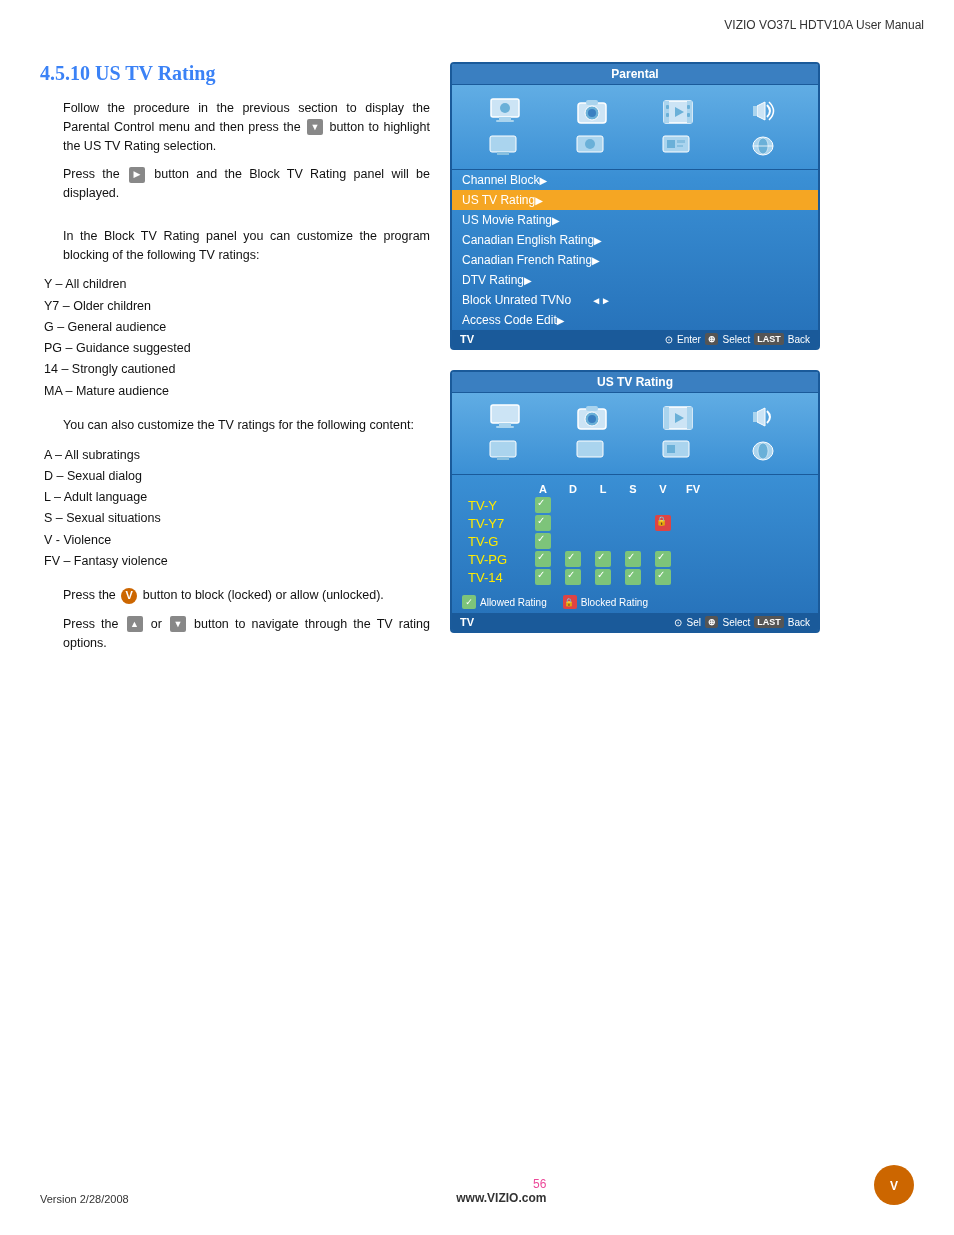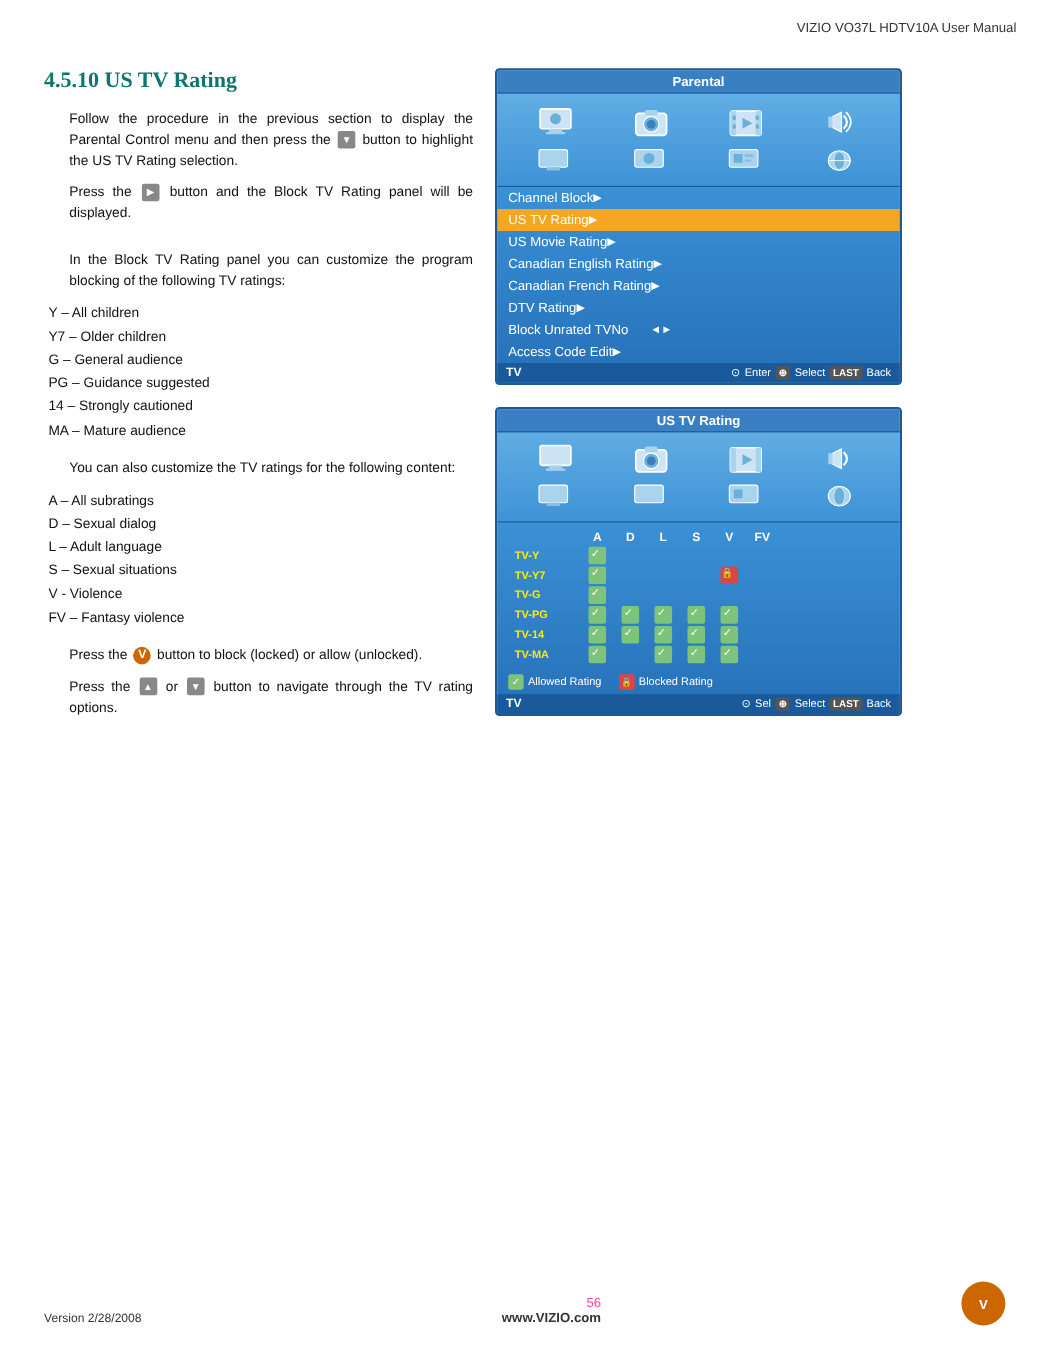--- a/index.html
+++ b/index.html
@@ -35,21 +35,21 @@
 
     .right-column {
       width: 380px;
       flex-shrink: 0;
     }
 
     
     .section-title {
       font-size: 20px;
       font-weight: bold;
-      color: #0f766e;
+      color: #3b82f6;
       margin-bottom: 14px;
       font-family: Georgia, serif;
     }
 
     
     .body-text {
       font-size: 12.5px;
       line-height: 1.5;
       text-align: justify;
       color: #111;
@@ -235,22 +235,22 @@
 
     .tvrating-row {
       display: flex;
       align-items: center;
       margin-bottom: 2px;
     }
 
     .tvrating-row-label {
       width: 60px;
       color: #ffeb00;
-      font-size: 10px;
-      font-weight: bold;
+      font-size: 13px;
+      font-weight: normal;
     }
 
     .tvrating-cell {
       width: 30px;
       display: flex;
       align-items: center;
       justify-content: center;
     }
 
     .rating-icon-allowed {
@@ -778,41 +778,20 @@
               <span class="rating-icon-allowed"></span>
             </div>
           <div class="tvrating-cell">
               <span class="rating-icon-allowed"></span>
             </div>
           <div class="tvrating-cell">
               <span class="rating-icon-empty"></span>
             </div>
         </div>
 
-        <div class="tvrating-row">
-          <div class="tvrating-row-label">TV-MA</div>
-          <div class="tvrating-cell">
-              <span class="rating-icon-allowed"></span>
-            </div>
-          <div class="tvrating-cell">
-              <span class="rating-icon-empty"></span>
-            </div>
-          <div class="tvrating-cell">
-              <span class="rating-icon-allowed"></span>
-            </div>
-          <div class="tvrating-cell">
-              <span class="rating-icon-allowed"></span>
-            </div>
-          <div class="tvrating-cell">
-              <span class="rating-icon-allowed"></span>
-            </div>
-          <div class="tvrating-cell">
-              <span class="rating-icon-empty"></span>
-            </div>
-        </div>
       </div>
 
       <div class="tvrating-legend">
         <div class="legend-item">
           <span class="legend-icon-allowed">✓</span>
           <span>Allowed Rating</span>
         </div>
         <div class="legend-item">
           <span class="legend-icon-blocked">🔒</span>
           <span>Blocked Rating</span>

